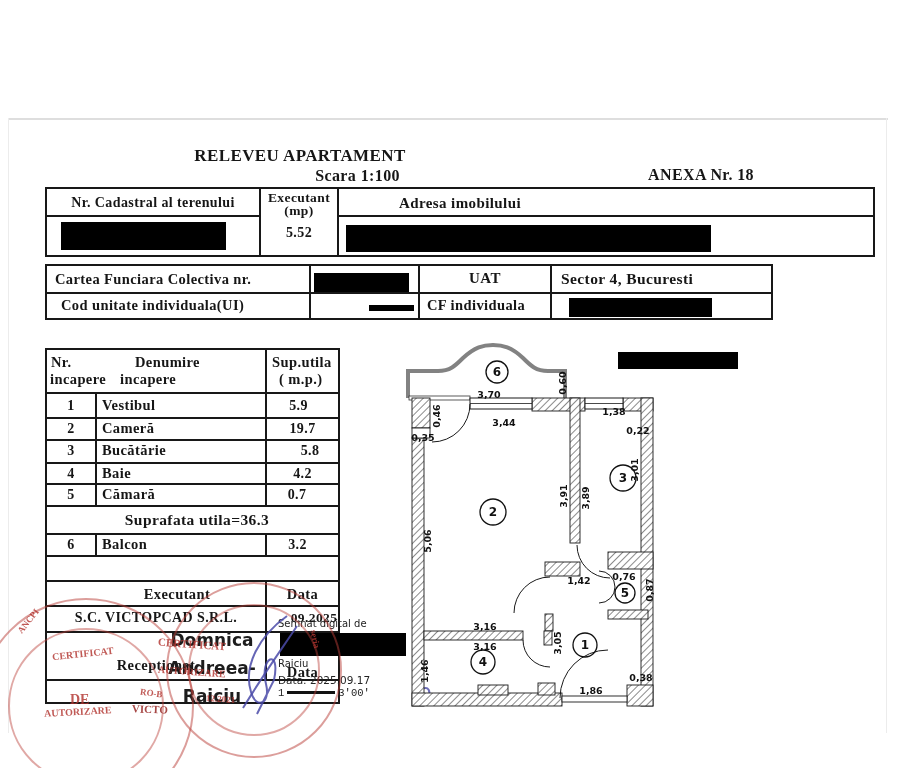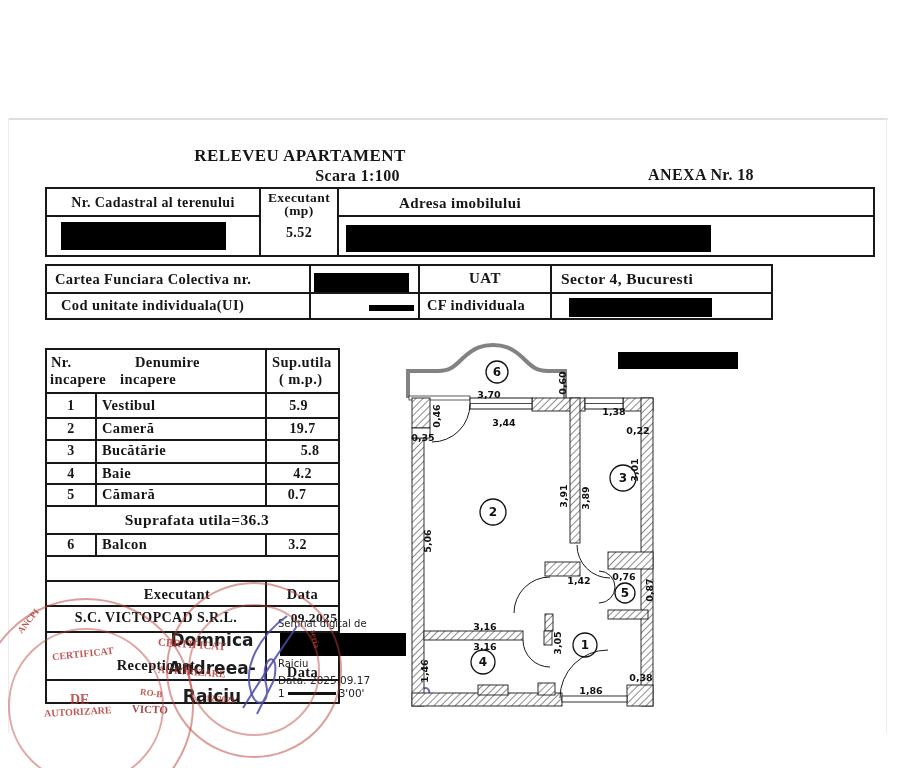--- a/index.html
+++ b/index.html
@@ -134,21 +134,21 @@
     <div class="abs serifb ctr" style="left:0;top:307px;width:218px;font-size:14.5px;">Receptionat</div>
     <div class="abs serifb ctr" style="left:220px;top:314px;width:71px;font-size:14.5px;">Data</div>
   </div>
 
   <div class="abs digsig" style="left:278px;top:618px;font-size:10px;">
     <div>Semnat digital de</div>
   </div>
   <div class="redact" style="left:280px;top:633px;width:126px;height:23px;"></div>
   <div class="abs digsig" style="left:278px;top:658px;font-size:10px;">Raiciu</div>
   <div class="abs digsig" style="left:278px;top:674px;font-size:10.5px;white-space:nowrap;">Data: 2025.09.17</div>
-  <div class="abs digsig" style="left:278px;top:687px;font-size:10.5px;white-space:nowrap;">
+  <div class="abs digsig" style="left:278px;top:687px;font-size:10.5px;white-space:nowrap;font-family:Liberation Mono, monospace;">
     <span>1</span><span style="display:inline-block;width:48px;height:3px;background:#111;margin:0 3px 2px 3px;"></span><span>3'00'</span>
   </div>
 
   <div class="abs ctr" style="left:160px;top:626px;width:104px;font-family:'DejaVu Sans','Liberation Sans',sans-serif;font-weight:bold;font-size:17px;line-height:28px;color:#1c1c1c;">
     <div>Domnica</div>
     <div>Andreea-</div>
     <div>Raiciu</div>
   </div>
 
   <div class="stamp-circ" style="left:-22px;top:598px;width:212px;height:212px;"></div>

